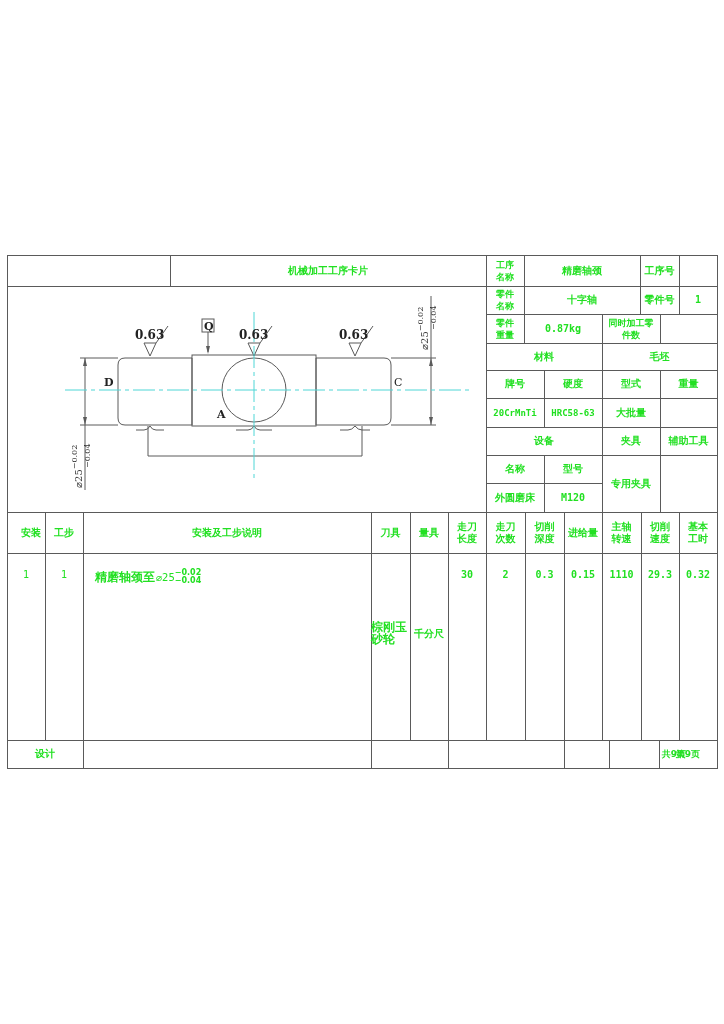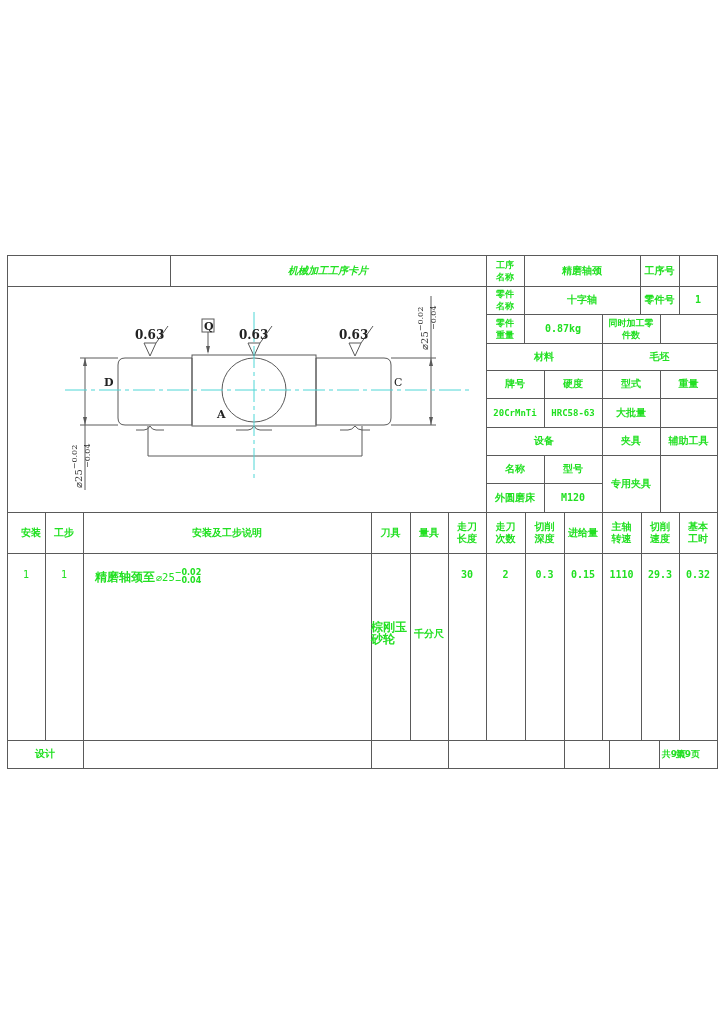--- a/index.html
+++ b/index.html
@@ -63,21 +63,21 @@
   <div class="ln v" style="left:525px;top:512px;height:228px;"></div>
   <div class="ln v" style="left:564px;top:512px;height:256px;"></div>
   <div class="ln v" style="left:602px;top:512px;height:228px;"></div>
   <div class="ln v" style="left:641px;top:512px;height:228px;"></div>
   <div class="ln v" style="left:679px;top:512px;height:228px;"></div>
 
   <div class="ln v" style="left:609px;top:740px;height:28px;"></div>
   <div class="ln v" style="left:659px;top:740px;height:28px;"></div>
 </div>
 
-<div class="g" style="left:170px;top:255px;width:316px;height:31px;font-style:italic;">机械加工工序卡片</div>
+<div class="g" style="left:170px;top:255px;width:316px;height:31px;">机械加工工序卡片</div>
 
 <div class="g gs" style="left:486px;top:255px;width:38px;height:31px;">工序
 名称</div>
 <div class="g" style="left:524px;top:255px;width:116px;height:31px;">精磨轴颈</div>
 <div class="g" style="left:640px;top:255px;width:39px;height:31px;">工序号</div>
 <div class="g num" style="left:679px;top:255px;width:38px;height:31px;padding-left:43px;">10</div>
 
 <div class="g gs" style="left:486px;top:286px;width:38px;height:28px;">零件
 名称</div>
 <div class="g" style="left:524px;top:286px;width:116px;height:28px;">十字轴</div>

